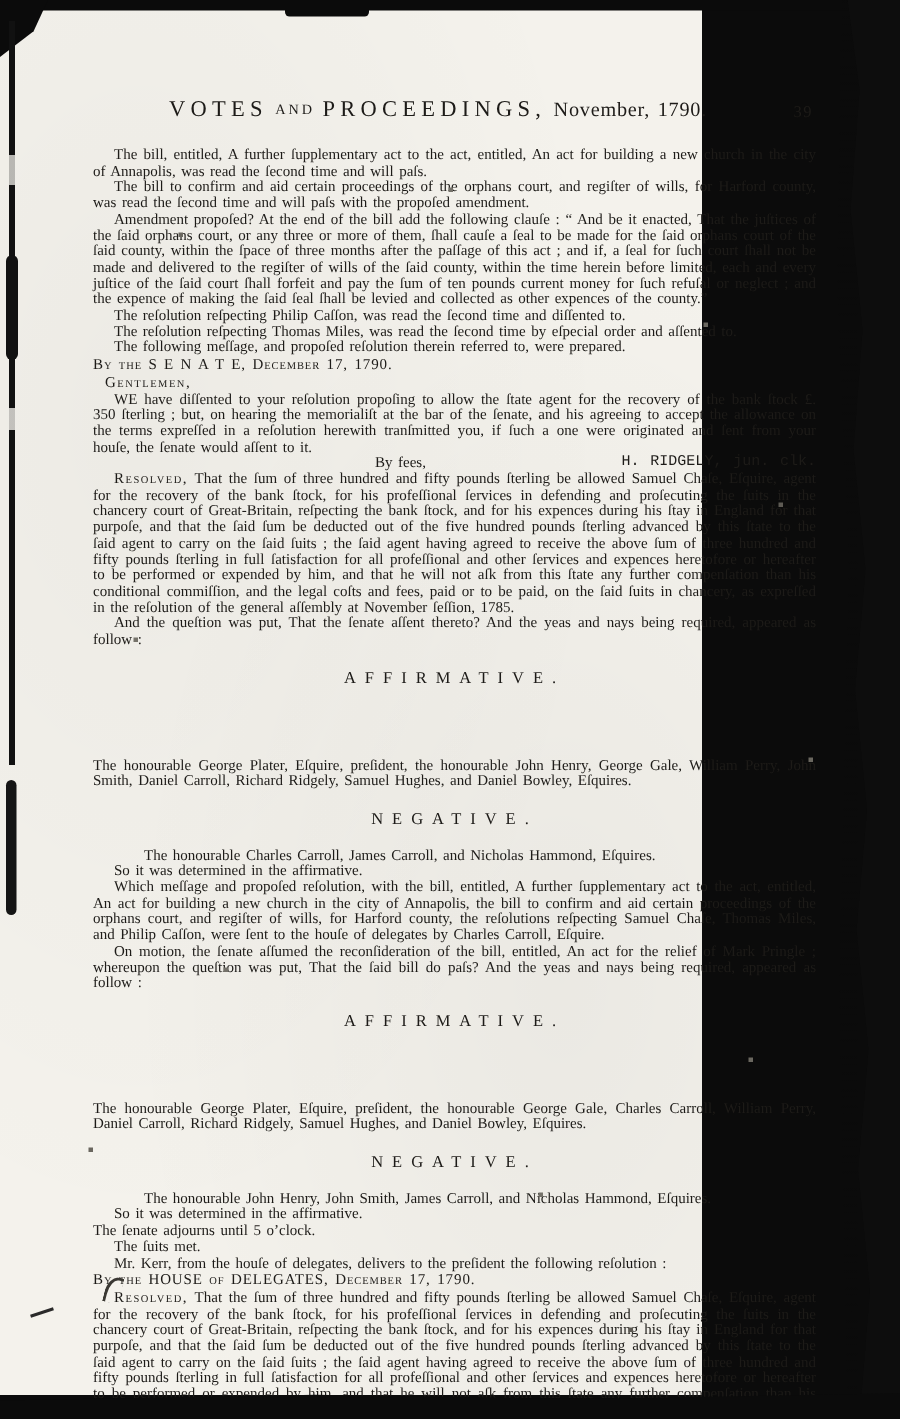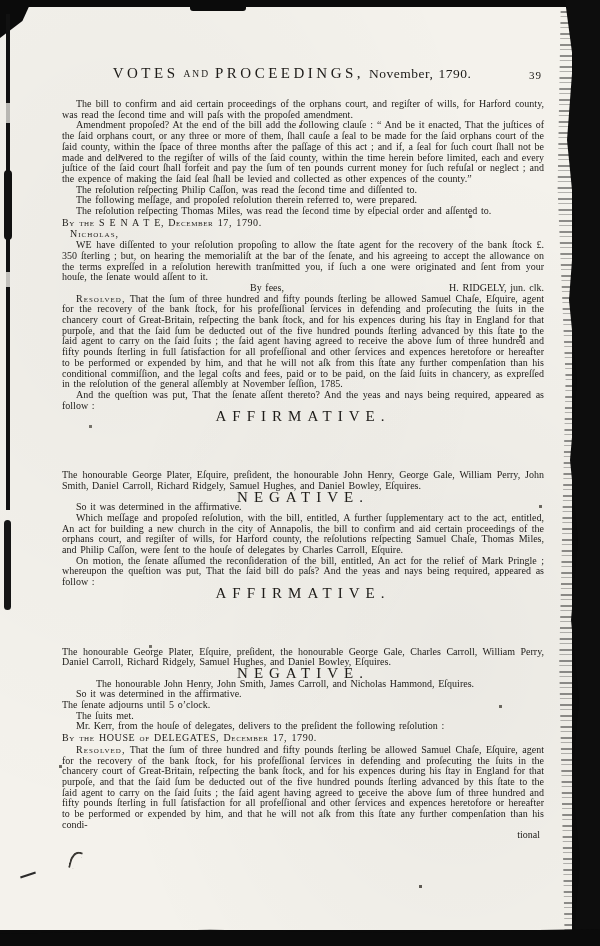--- a/index.html
+++ b/index.html
@@ -3,21 +3,21 @@
 <meta charset="utf-8">
 <style>
   html,body{margin:0;padding:0;}
   body{
     width:600px;height:946px;overflow:hidden;position:relative;
     background:#0b0b0b;
     font-family:"Liberation Serif","DejaVu Serif",serif;
   }
   
   .paper{
-    position:absolute;left:0;top:6px;width:572px;height:924px;
+    position:absolute;left:0;top:6px;width:468px;height:924px;
     background:
       radial-gradient(ellipse at 20% 30%, rgba(0,0,0,0.03), rgba(0,0,0,0) 60%),
       radial-gradient(ellipse at 80% 70%, rgba(0,0,0,0.04), rgba(0,0,0,0) 55%),
       #f4f2ec;
     color:#1d1b18;
   }
   
   .scan-top{position:absolute;left:0;top:0;width:600px;height:7px;background:#0b0b0b;}
   .scan-top-blob{position:absolute;left:190px;top:0;width:56px;height:11px;background:#0b0b0b;border-radius:0 0 3px 3px;}
   .scan-corner{position:absolute;left:0;top:0;width:32px;height:38px;background:#0b0b0b;
@@ -61,61 +61,63 @@
   .title .t-caps{letter-spacing:3.5px;}
   .title .t-and{font-size:9.5px;letter-spacing:2px;vertical-align:1px;}
   .title .t-date{font-size:13.5px;letter-spacing:.5px;}
   .pageno{position:absolute;right:2px;top:2px;font-size:11px;letter-spacing:1px;}
   p{margin:0;}
   .p-body{text-indent:14px;}
   .p-noindent{text-indent:0;margin-top:48px;}
   .p-indent-lg{text-indent:34px;}
   .p-center{text-align:left;text-indent:0;}
   .p-smallcaps{font-variant:small-caps;letter-spacing:.6px;margin:1px 0;}
-  .p-heading{text-align:center;text-indent:0;font-size:15px;letter-spacing:6px;margin:0 0;}
+  .p-heading{text-align:center;text-indent:0;font-size:11px;letter-spacing:6px;margin:14px 0;}
   .p-heading-lg{font-size:14px;letter-spacing:7px;word-spacing:14px;margin:3px 0 2px;}
   .p-gentlemen{font-variant:small-caps;letter-spacing:1px;text-indent:8px;text-align:left;}
   .p-byorder{display:flex;text-indent:0;}
   .p-byorder .bo-left{margin-left:39%;flex:1 1 auto;}
-  .p-byorder .bo-right{text-align:left;}
+  .p-byorder .bo-right{text-align:left;font-family:Liberation Mono, monospace;}
   .p-catchword{text-align:right;text-indent:0;padding-right:4px;}
   .lead-smallcaps{font-variant:small-caps;letter-spacing:1px;}
 </style>
 </head>
 <body>
 
 <div class="paper">
   <div class="content">
     <div class="header-row">
       <div class="title">
         <span class="t-caps">VOTES</span>
         <span class="t-and">AND</span>
         <span class="t-caps">PROCEEDINGS,</span>
         <span class="t-date">November, 1790.</span>
       </div>
       <div class="pageno">39</div>
     </div>
     <div>
+        <p class="p-body">The bill, entitled, A further ſupplementary act to the act, entitled, An act for building a new church in the city of Annapolis, was read the ſecond time and will paſs.</p>
         <p class="p-body">The bill to confirm and aid certain proceedings of the orphans court, and regiſter of wills, for Harford county, was read the ſecond time and will paſs with the propoſed amendment.</p>
         <p class="p-body">Amendment propoſed? At the end of the bill add the following clauſe : “ And be it enacted, That the juſtices of the ſaid orphans court, or any three or more of them, ſhall cauſe a ſeal to be made for the ſaid orphans court of the ſaid county, within the ſpace of three months after the paſſage of this act ; and if, a ſeal for ſuch court ſhall not be made and delivered to the regiſter of wills of the ſaid county, within the time herein before limited, each and every juſtice of the ſaid court ſhall forfeit and pay the ſum of ten pounds current money for ſuch refuſal or neglect ; and the expence of making the ſaid ſeal ſhall be levied and collected as other expences of the county.”</p>
         <p class="p-body">The reſolution reſpecting Philip Caſſon, was read the ſecond time and diſſented to.</p>
+        <p class="p-body">The reſolution reſpecting Thomas Miles, was read the ſecond time by eſpecial order and aſſented to.</p>
         <p class="p-body">The following meſſage, and propoſed reſolution therein referred to, were prepared.</p>
-        <p class="p-body">The reſolution reſpecting Thomas Miles, was read the ſecond time by eſpecial order and aſſented to.</p>
         <p class="p-center p-smallcaps">By the S E N A T E, December 17, 1790.</p>
-        <p class="p-gentlemen">Nicholas,</p>
+        <p class="p-gentlemen">Gentlemen,</p>
         <p class="p-body">WE have diſſented to your reſolution propoſing to allow the ſtate agent for the recovery of the bank ſtock £. 350 ſterling ; but, on hearing the memorialiſt at the bar of the ſenate, and his agreeing to accept the allowance on the terms expreſſed in a reſolution herewith tranſmitted you, if ſuch a one were originated and ſent from your houſe, the ſenate would aſſent to it.</p>
         <p class="p-byorder">
           <span class="bo-left">By fees,</span>
           <span class="bo-right">H. RIDGELY, jun. clk.</span>
         </p>
         <p class="p-body"><span class="lead-smallcaps">Resolved,</span> That the ſum of three hundred and fifty pounds ſterling be allowed Samuel Chaſe, Eſquire, agent for the recovery of the bank ſtock, for his profeſſional ſervices in defending and proſecuting the ſuits in the chancery court of Great-Britain, reſpecting the bank ſtock, and for his expences during his ſtay in England for that purpoſe, and that the ſaid ſum be deducted out of the five hundred pounds ſterling advanced by this ſtate to the ſaid agent to carry on the ſaid ſuits ; the ſaid agent having agreed to receive the above ſum of three hundred and fifty pounds ſterling in full ſatisfaction for all profeſſional and other ſervices and expences heretofore or hereafter to be performed or expended by him, and that he will not aſk from this ſtate any further compenſation than his conditional commiſſion, and the legal coſts and fees, paid or to be paid, on the ſaid ſuits in chancery, as expreſſed in the reſolution of the general aſſembly at November ſeſſion, 1785.</p>
         <p class="p-body">And the queſtion was put, That the ſenate aſſent thereto? And the yeas and nays being required, appeared as follow :</p>
         <p class="p-heading">AFFIRMATIVE.</p>
         <p class="p-body p-noindent">The honourable George Plater, Eſquire, preſident, the honourable John Henry, George Gale, William Perry, John Smith, Daniel Carroll, Richard Ridgely, Samuel Hughes, and Daniel Bowley, Eſquires.</p>
         <p class="p-heading">NEGATIVE.</p>
+        <p class="p-body p-indent-lg">The honourable Charles Carroll, James Carroll, and Nicholas Hammond, Eſquires.</p>
         <p class="p-body">So it was determined in the affirmative.</p>
         <p class="p-body">Which meſſage and propoſed reſolution, with the bill, entitled, A further ſupplementary act to the act, entitled, An act for building a new church in the city of Annapolis, the bill to confirm and aid certain proceedings of the orphans court, and regiſter of wills, for Harford county, the reſolutions reſpecting Samuel Chaſe, Thomas Miles, and Philip Caſſon, were ſent to the houſe of delegates by Charles Carroll, Eſquire.</p>
         <p class="p-body">On motion, the ſenate aſſumed the reconſideration of the bill, entitled, An act for the relief of Mark Pringle ; whereupon the queſtion was put, That the ſaid bill do paſs? And the yeas and nays being required, appeared as follow :</p>
         <p class="p-heading">AFFIRMATIVE.</p>
         <p class="p-body p-noindent">The honourable George Plater, Eſquire, preſident, the honourable George Gale, Charles Carroll, William Perry, Daniel Carroll, Richard Ridgely, Samuel Hughes, and Daniel Bowley, Eſquires.</p>
         <p class="p-heading">NEGATIVE.</p>
         <p class="p-body p-indent-lg">The honourable John Henry, John Smith, James Carroll, and Nicholas Hammond, Eſquires.</p>
         <p class="p-body">So it was determined in the affirmative.</p>
         <p class="p-center">The ſenate adjourns until 5 o’clock.</p>
         <p class="p-body">The ſuits met.</p>

